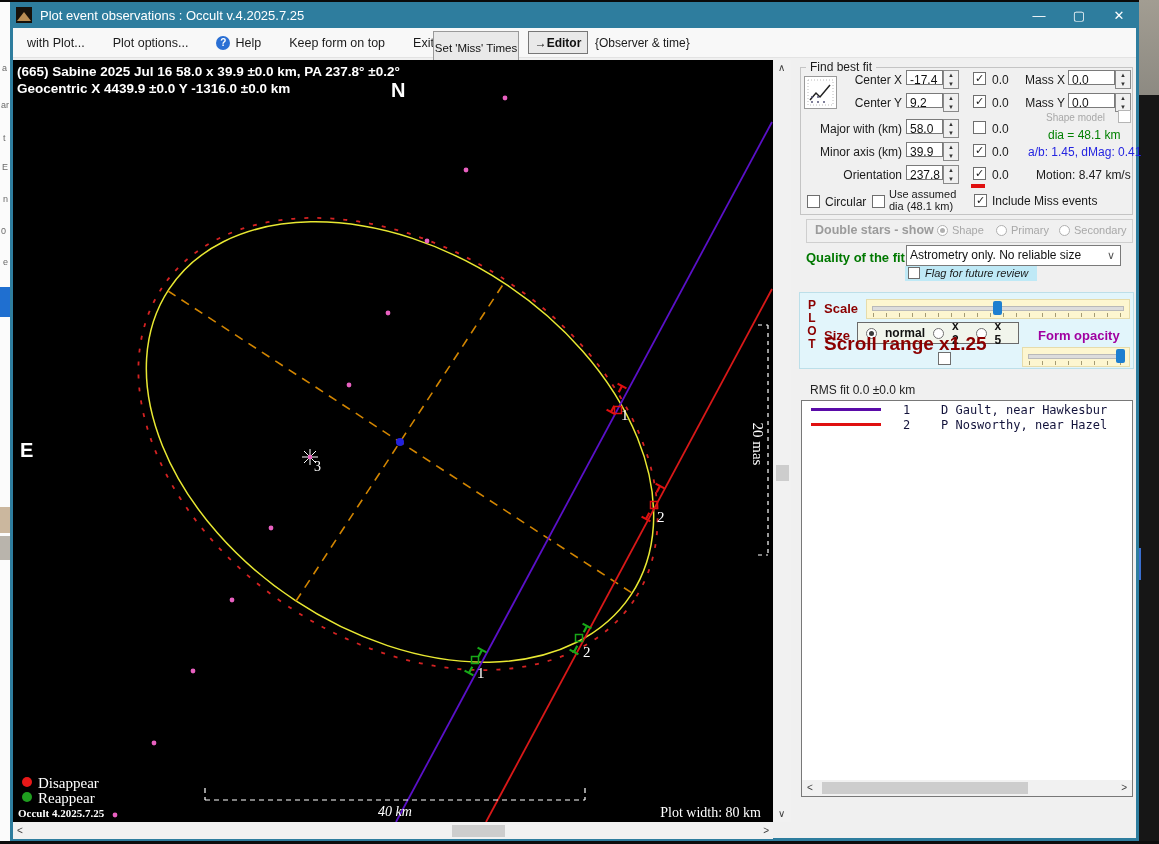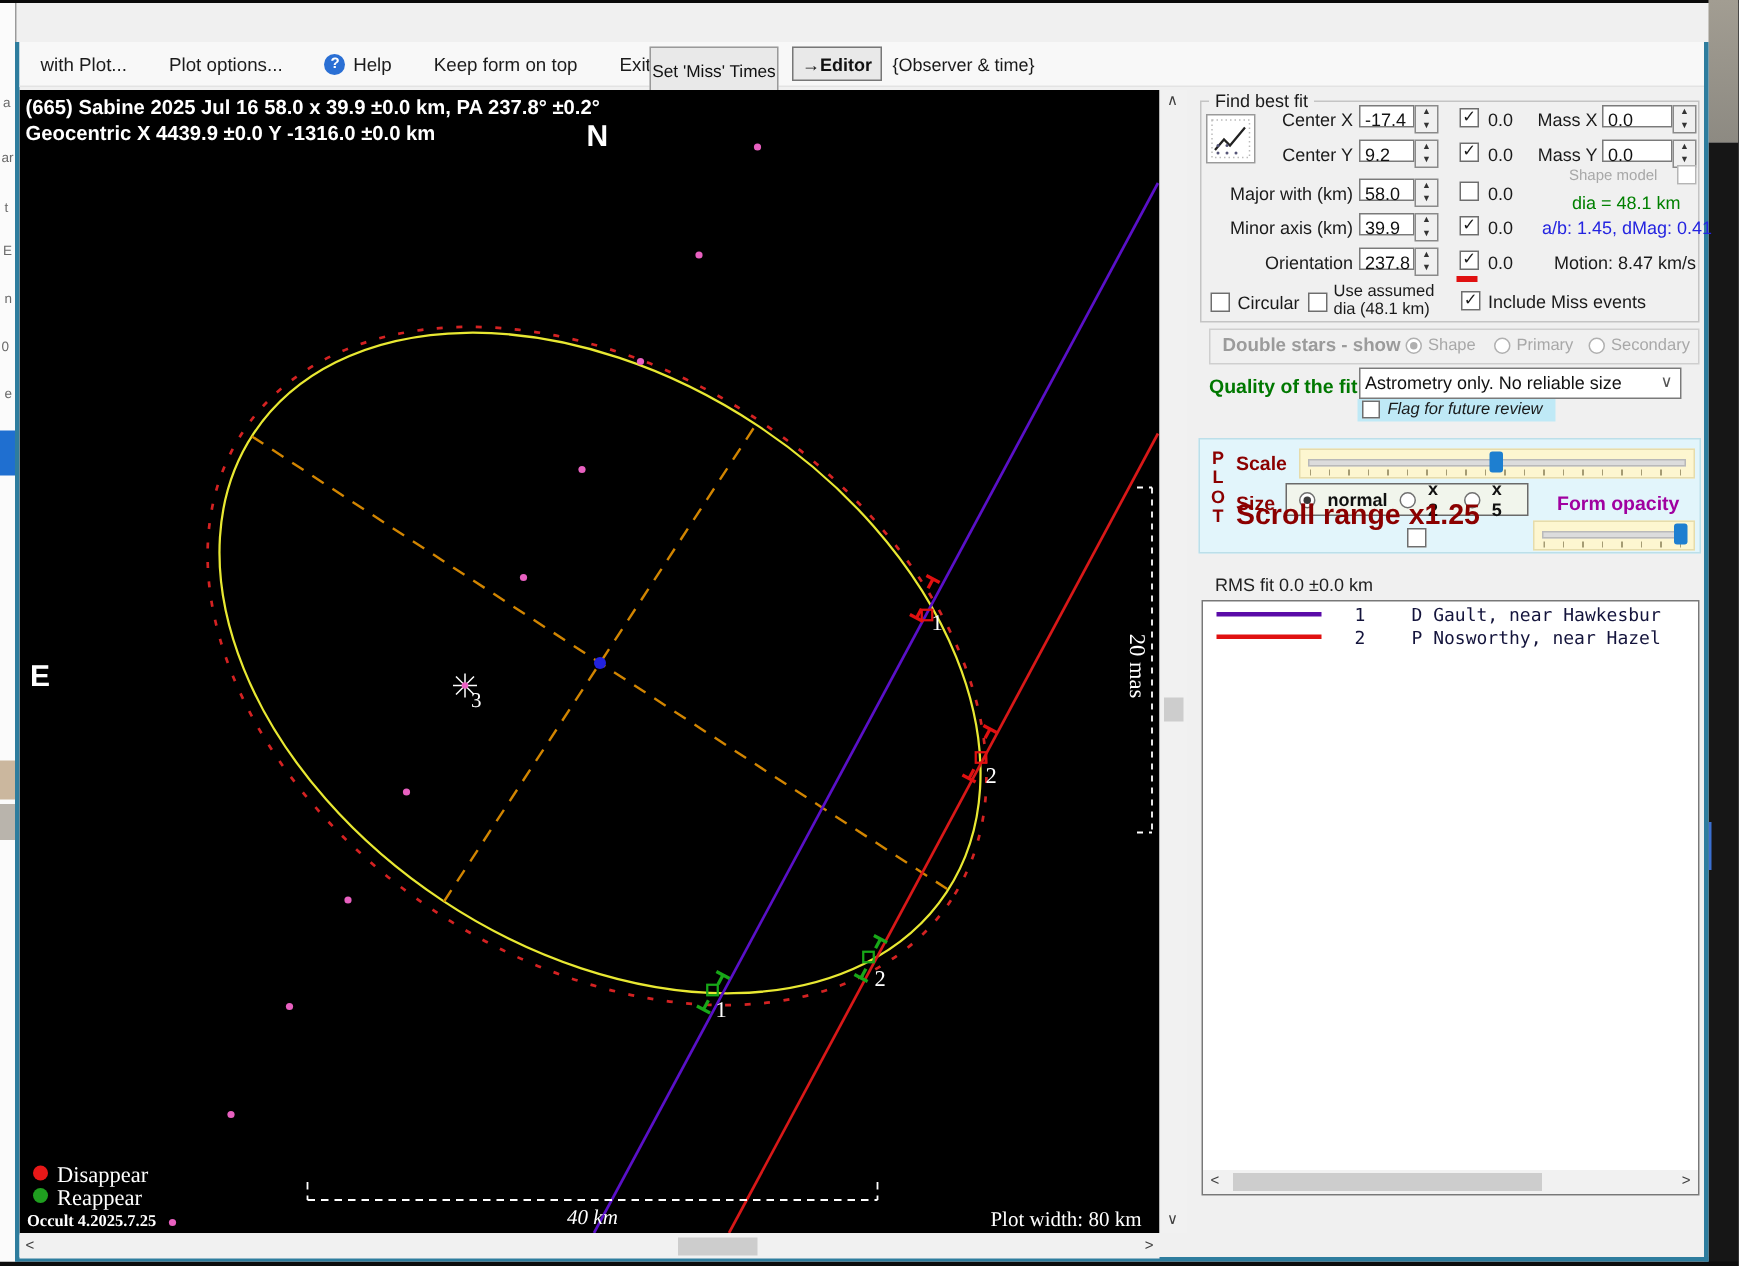--- a/index.html
+++ b/index.html
@@ -72,20 +72,30 @@
     <span class="abs" style="left:3px;top:255px;">e</span>
     <div class="abs" style="left:0;top:285px;width:10px;height:30px;background:#1f6fd0;"></div>
     <div class="abs" style="left:0;top:505px;width:10px;height:26px;background:#cbb79e;"></div>
     <div class="abs" style="left:0;top:534px;width:10px;height:24px;background:#b9b4ac;"></div>
   </div>
 
   <div class="abs frame" style="left:10px;top:28px;width:3px;height:813px;"></div>
   <div class="abs frame" style="left:1136px;top:28px;width:3px;height:813px;"></div>
   <div class="abs frame" style="left:10px;top:838px;width:1129px;height:3px;"></div>
 
+  <div class="abs" id="titlebar">
+    <div style="width:16px;height:16px;margin:0 8px 0 6px;background:#17110a;position:relative;overflow:hidden;">
+      <div style="position:absolute;left:1px;bottom:2px;width:0;height:0;border-left:7px solid transparent;border-right:7px solid transparent;border-bottom:9px solid #b98d54;"></div>
+    </div>
+    <div class="nw">Plot event observations : Occult v.4.2025.7.25</div>
+    <div style="flex:1"></div>
+    <div class="winbtn">—</div>
+    <div class="winbtn">▢</div>
+    <div class="winbtn">✕</div>
+  </div>
 
   <div class="abs" id="menubar">
     <div class="menu-item">with Plot...</div>
     <div class="menu-item">Plot options...</div>
     <div class="menu-item" style="display:flex;align-items:center;gap:5px;">
       <span style="width:14px;height:14px;border-radius:50%;background:#2a6fd4;color:#fff;font-size:10px;font-weight:bold;display:flex;align-items:center;justify-content:center;">?</span>
       <span>Help</span>
     </div>
     <div class="menu-item">Keep form on top</div>
     <div class="menu-item">Exit</div>

